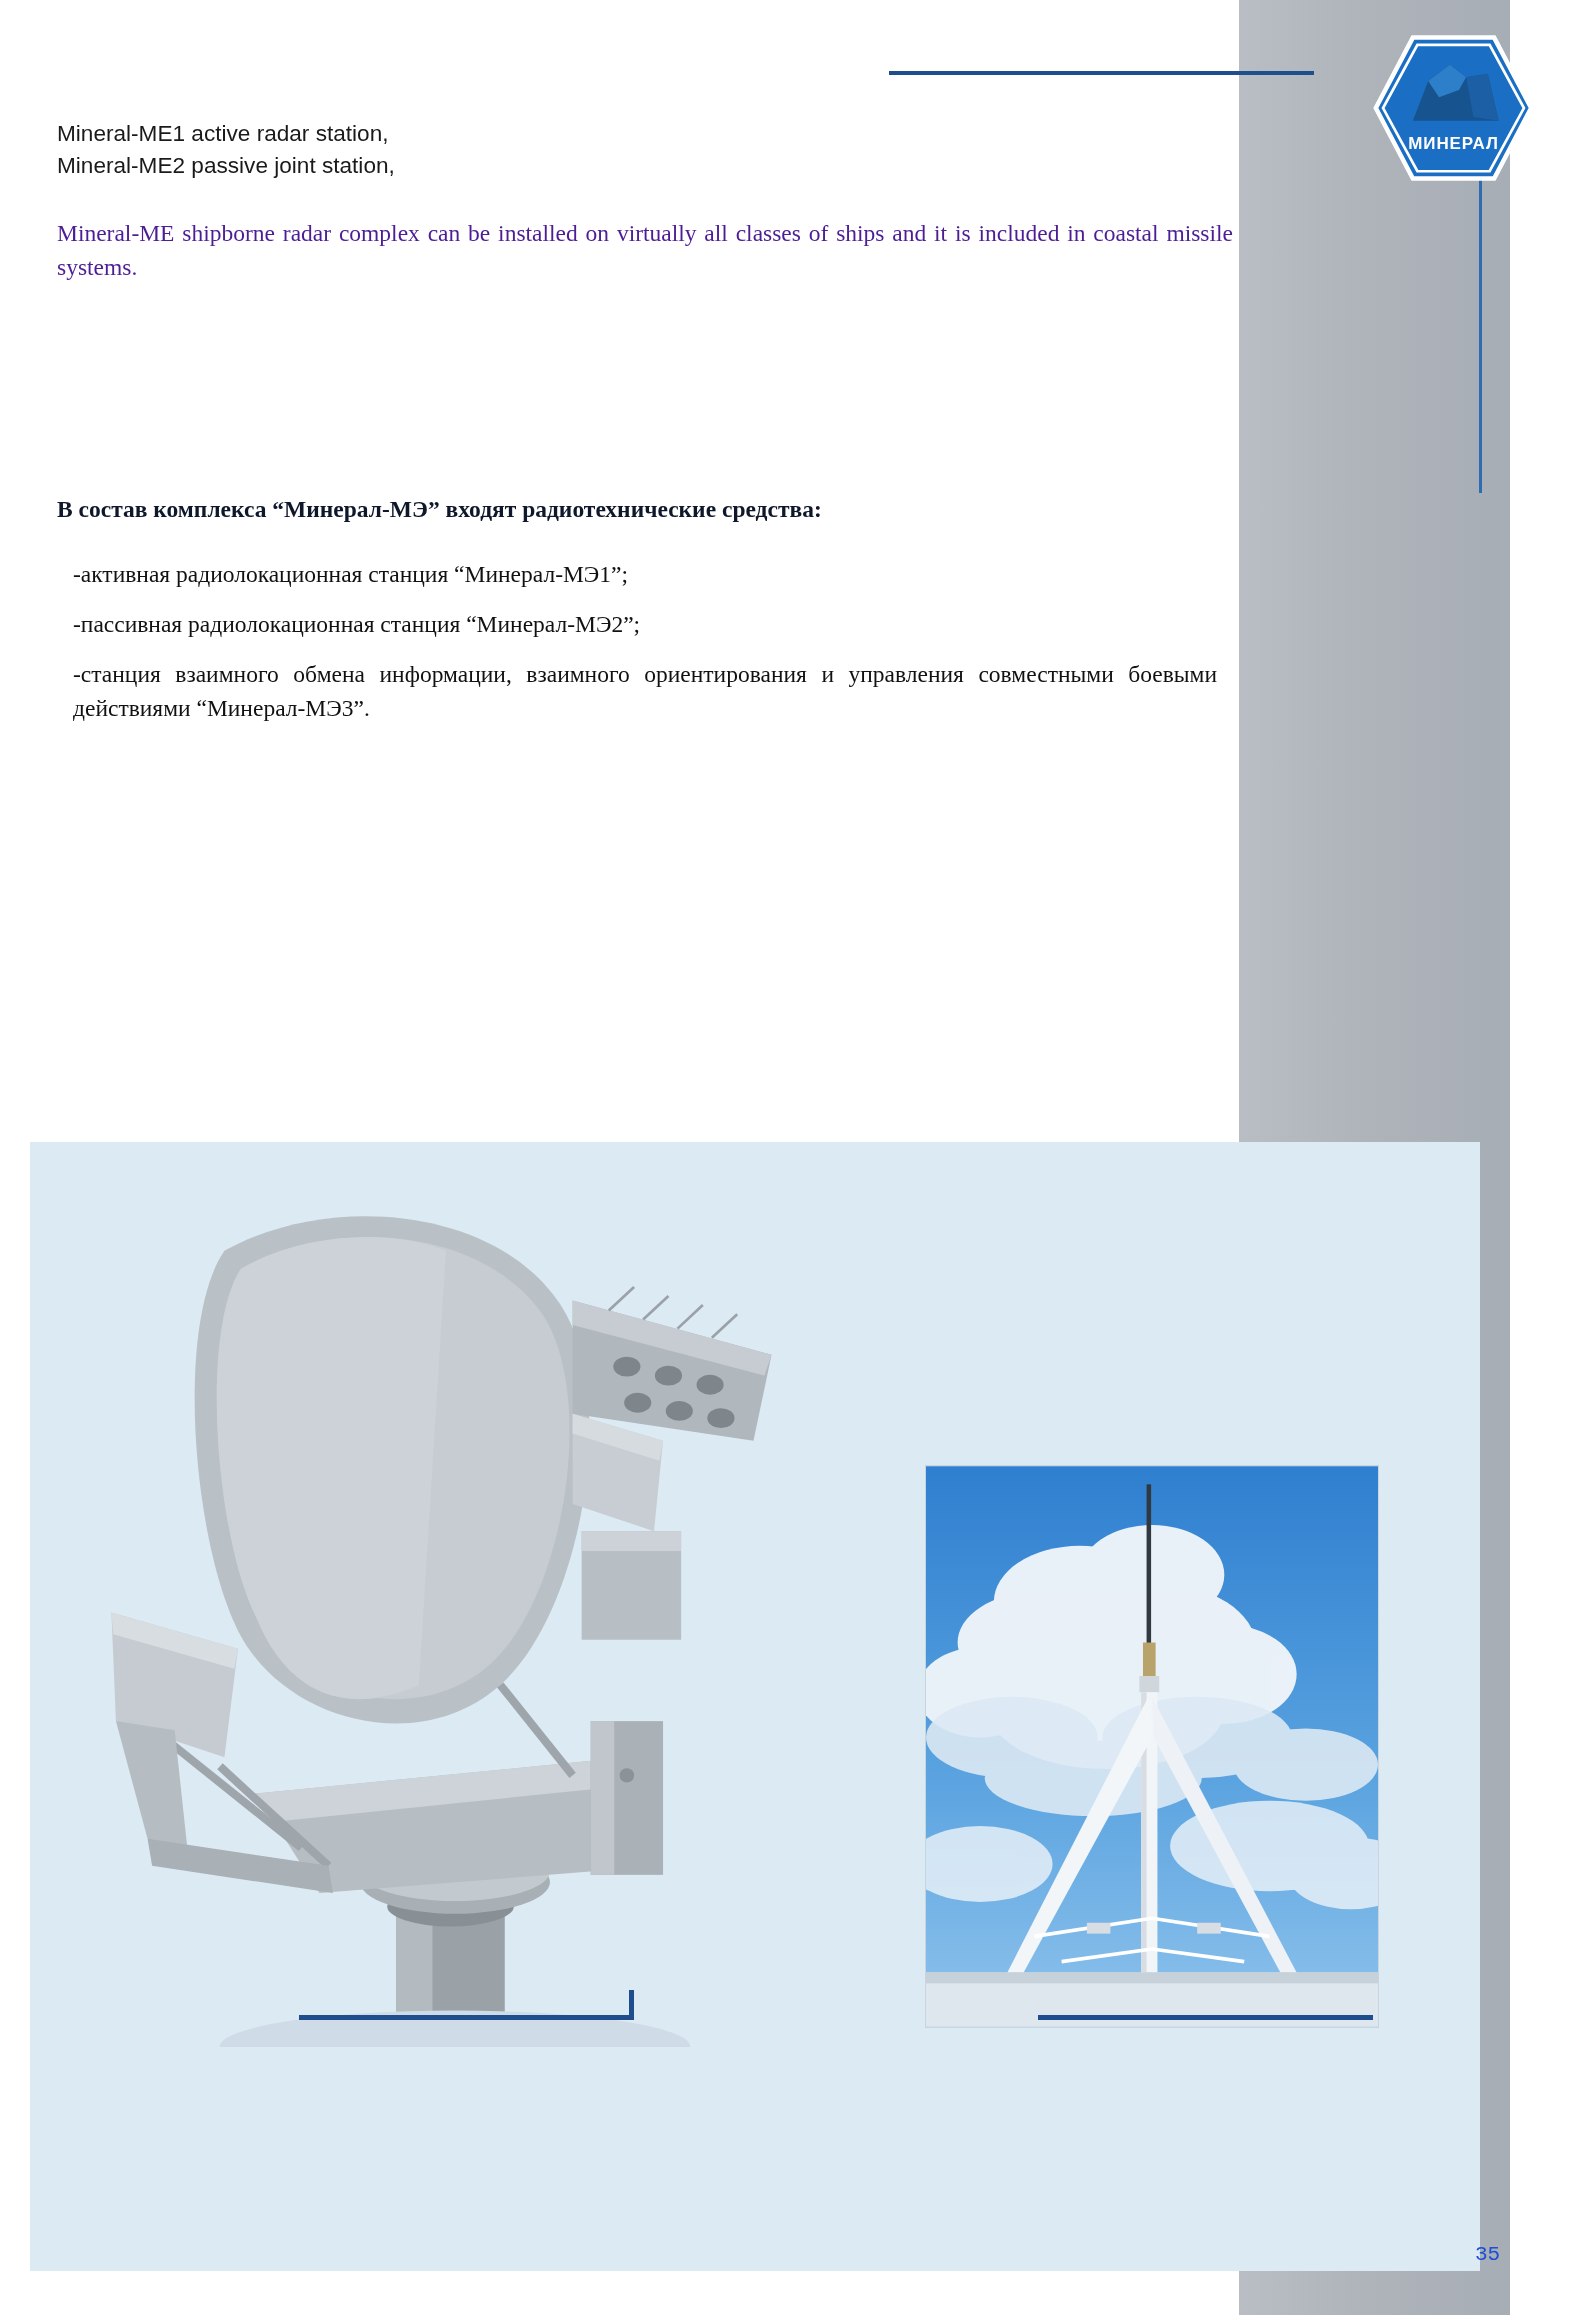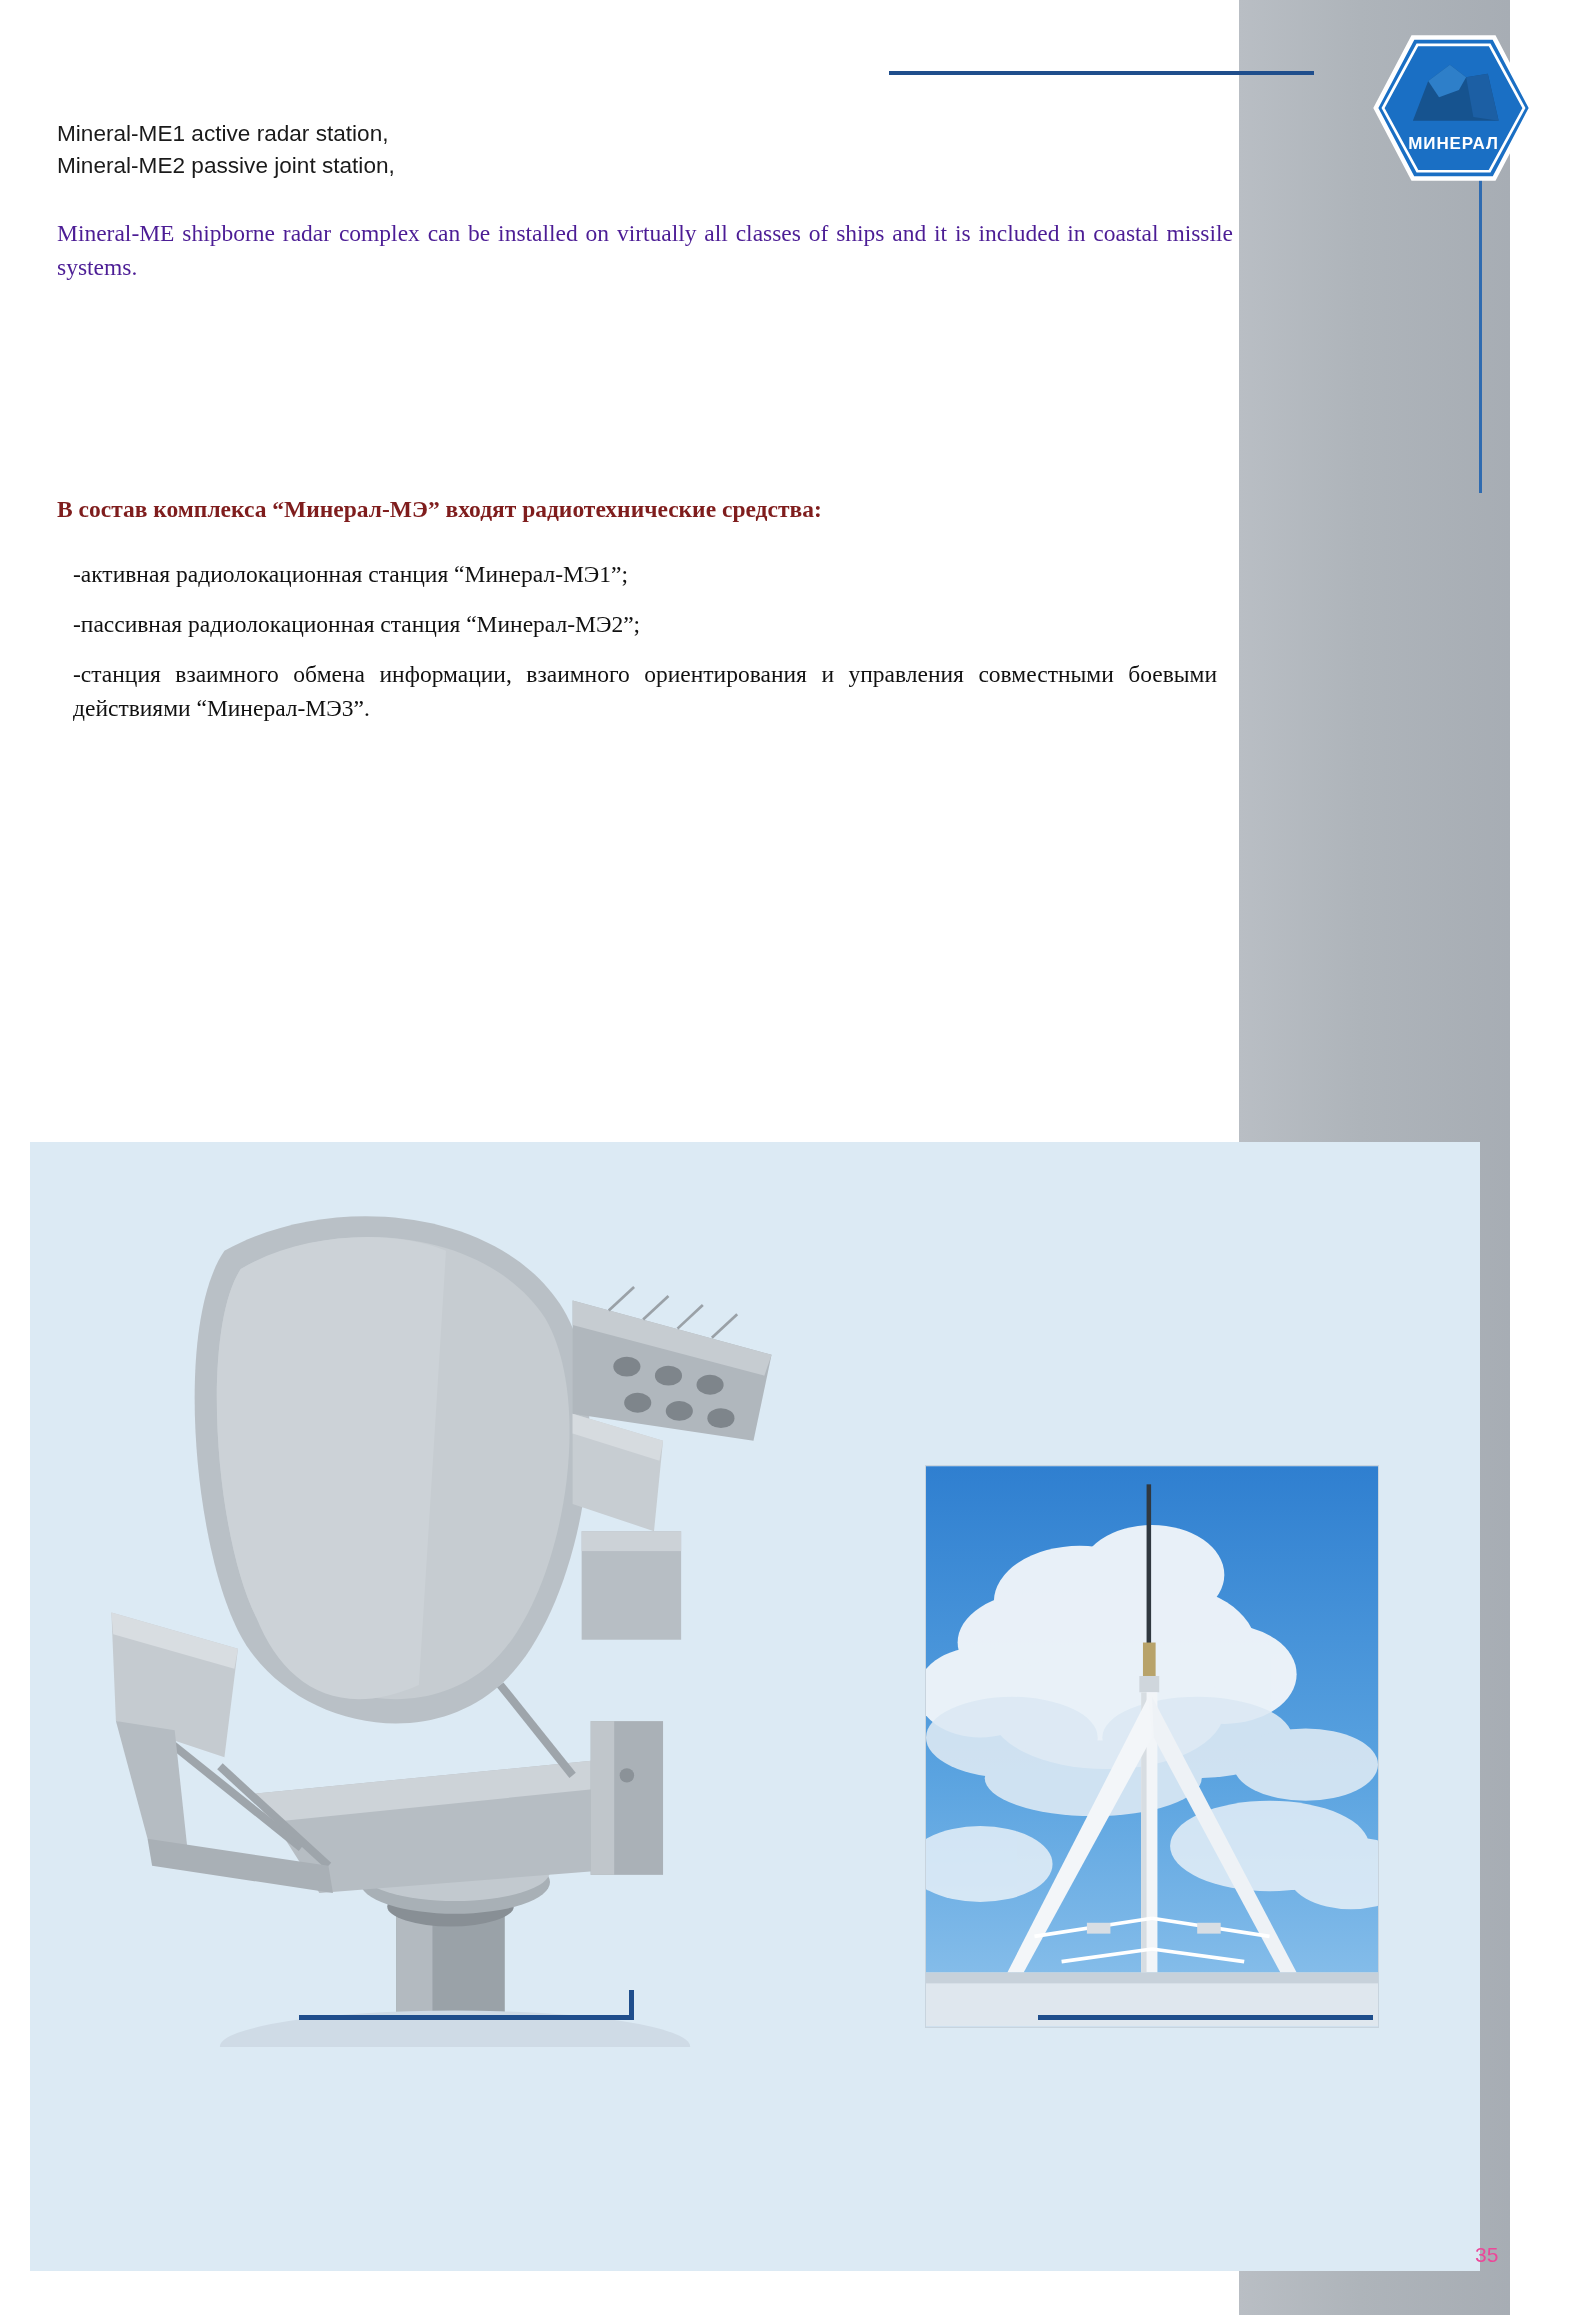--- a/index.html
+++ b/index.html
@@ -78,21 +78,21 @@
     font-size:22.6px;color:#1a1a1a;margin:0;line-height:1.42;
   }
   .block-en{margin-bottom:16px;}
   p.para{
     font-family:"Liberation Serif", serif;
     font-size:23.5px;color:#4c1d95;margin:34px 0 0 0;line-height:1.45;
     text-align:justify;
   }
   .ru-heading{
     font-family:"Liberation Serif", serif;
-    font-size:23.5px;font-weight:bold;color:#7f1d1d;margin:0 0 34px 0;
+    font-size:23.5px;font-weight:bold;color:#0f172a;margin:0 0 34px 0;
   }
   p.ru-line{
     font-family:"Liberation Serif", serif;
     font-size:23.5px;color:#111;margin:16px;line-height:1.45;text-align:justify;
   }
   .sec-ru{position:absolute;left:57px;top:496px;width:1176px;}
 
   
   .photo-main{
     position:absolute;left:30px;top:1142px;width:1040px;height:905px;
@@ -107,21 +107,21 @@
   }
   .rule-under-main-v{
     position:absolute;left:629px;top:1990px;width:4.5px;height:30px;background:#1f4e8c;
   }
   .rule-under-side{
     position:absolute;left:1038px;top:2015px;width:335px;height:4.5px;background:#1f4e8c;
   }
 
   .page-num{
     position:absolute;left:1475px;top:2243px;
-    font-family:Liberation Sans, sans-serif;font-size:21px;color:#ec4899;text-align:right;
+    font-family:Liberation Mono, monospace;font-size:21px;color:#1d4ed8;text-align:right;
   }
 </style>
 </head>
 <body>
 
 <div class="page">
 
   <div class="right-grey"></div>
   <div class="right-edge-white"></div>
   <div class="left-edge"></div>

